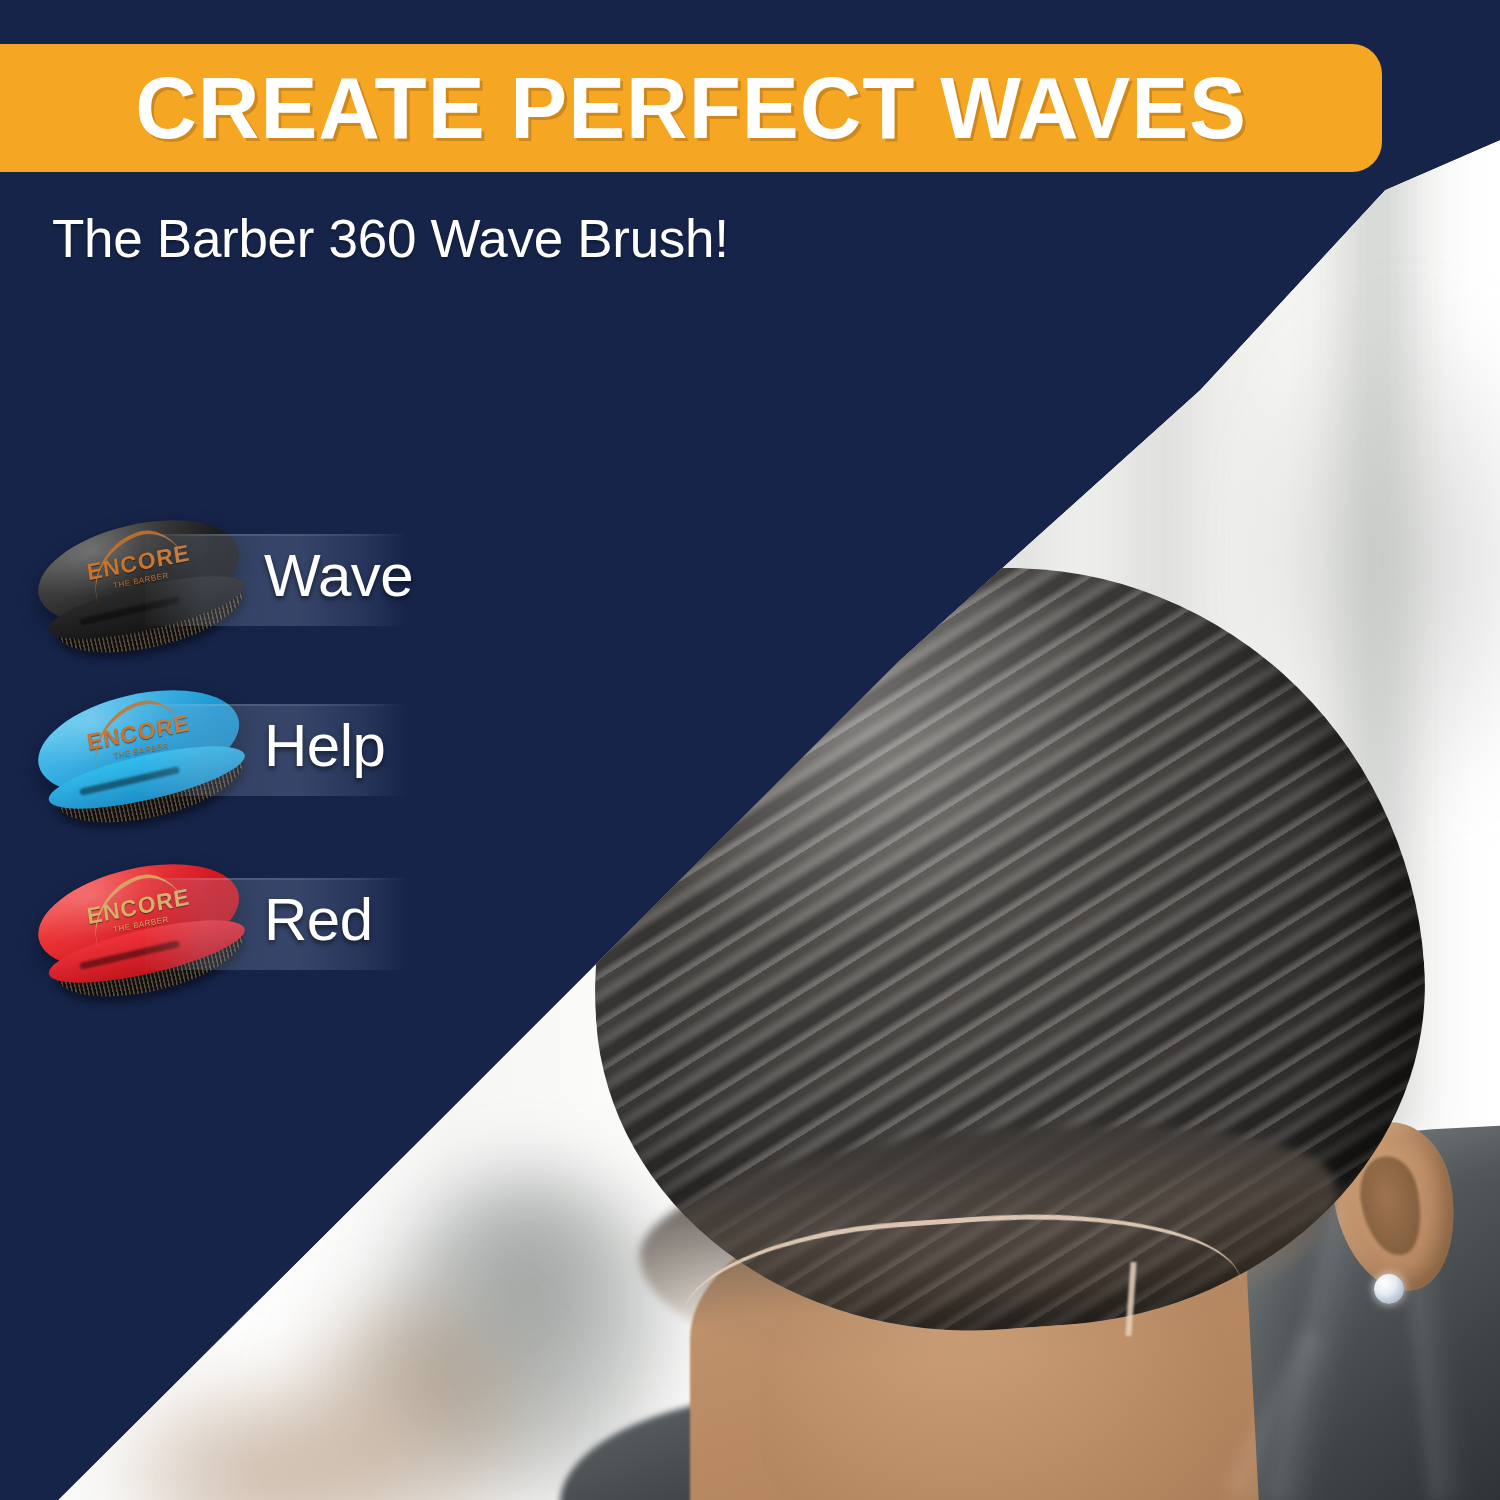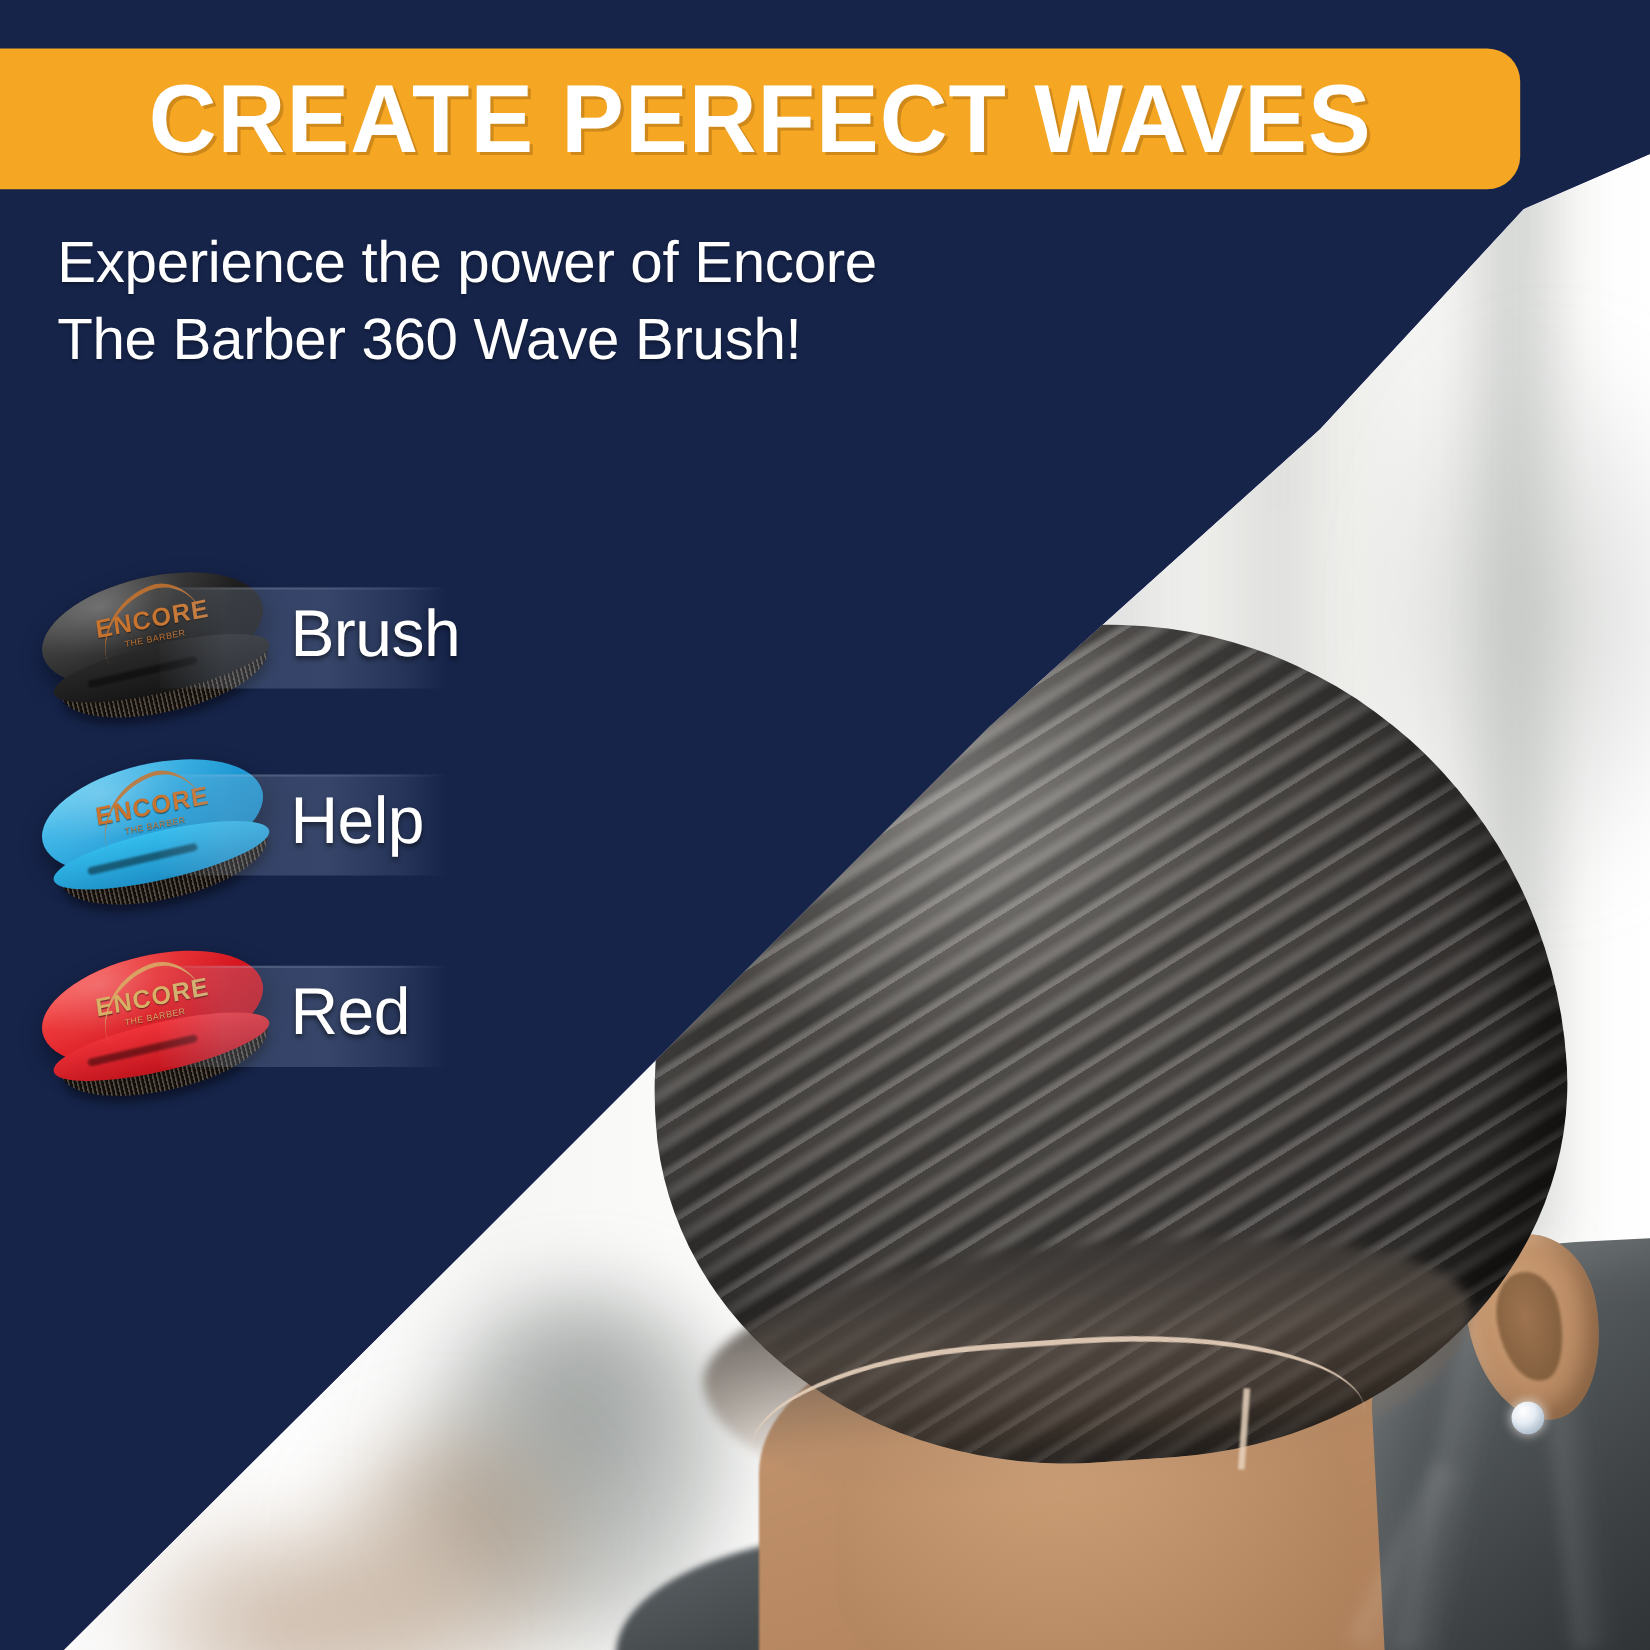--- a/index.html
+++ b/index.html
@@ -6,21 +6,21 @@
   html, body {
     width: 1500px; height: 1500px;
     overflow: hidden;
     background: #16244a;
     font-family: "Liberation Sans", sans-serif;
   }
 
   .poster {
     position: relative;
     width: 1500px; height: 1500px;
-    background: #4c1d95;
+    background: #000000;
     overflow: hidden;
   }
 
   
   .photo-panel {
     position: absolute;
     inset: 0;
     clip-path: polygon(1500px 140px, 1500px 1500px, 58px 1500px, 430px 1130px, 900px 660px, 1200px 390px, 1385px 190px);
     overflow: hidden;
     background: #f4f4f3;
@@ -399,40 +399,39 @@
     </div>
   </div>
 
   <div class="navy-wedge"></div>
 
   <div class="banner">
     <div class="banner-title">CREATE PERFECT WAVES</div>
   </div>
 
   <div class="lede">
-    <div>Experience the power of Encore</div>
     <div>The Barber 360 Wave Brush!</div>
   </div>
 
   <div class="swatches">
 
     <div class="swatch-row r1">
       <div class="brush black">
         <div class="brush-bristles"></div>
         <div class="brush-body"></div>
         <div class="brush-rim"></div>
         <div class="brush-groove"></div>
         <div class="brush-logo">
           <span class="razor"></span>
           <span>ENCORE</span>
           <span class="sub">THE BARBER</span>
         </div>
       </div>
       <div class="label-bar"></div>
-      <div class="swatch-label">Brush</div>
+      <div class="swatch-label">Wave</div>
     </div>
 
     <div class="swatch-row r2">
       <div class="brush blue">
         <div class="brush-bristles"></div>
         <div class="brush-body"></div>
         <div class="brush-rim"></div>
         <div class="brush-groove"></div>
         <div class="brush-logo">
           <span class="razor"></span>

